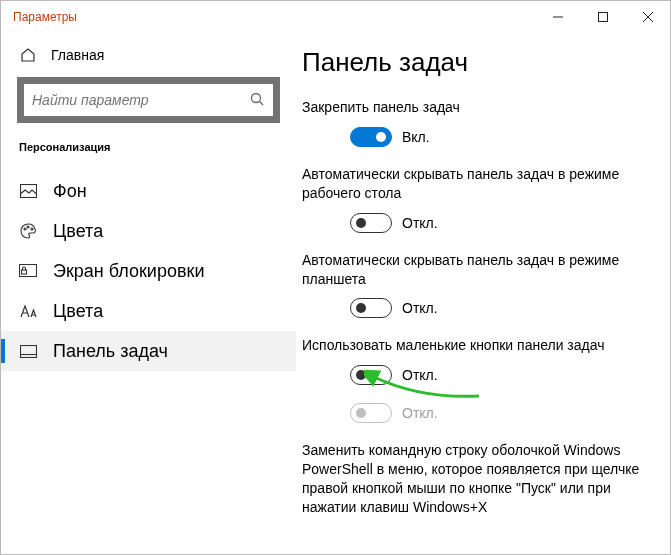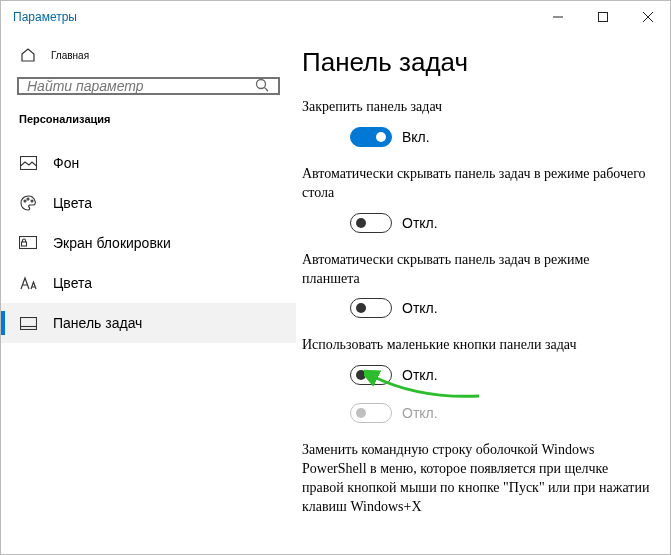--- a/index.html
+++ b/index.html
@@ -13,21 +13,21 @@
     overflow: hidden;
     border: 1px solid #bbb;
   }
   .titlebar {
     height: 32px;
     display: flex;
     align-items: center;
     justify-content: space-between;
     padding-left: 12px;
   }
-  .titlebar-title { font-size: 12px; color: #0369a1; }
+  .titlebar-title { font-size: 12px; color: #c2410c; }
   .win-controls { display: flex; }
   .win-btn {
     width: 45px; height: 32px;
     display: flex; align-items: center; justify-content: center;
     color: #000;
   }
   .win-btn svg { stroke: #222; }
   .container {
     display: flex;
     height: calc(100% - 32px);
@@ -36,25 +36,25 @@
     width: 295px;
     padding: 6px 0 0 0;
     border-right: none;
   }
   .home-row {
     display: flex; align-items: center;
     padding: 8px 16px 14px 18px;
     gap: 14px;
   }
   .home-row .icon { width:18px; display:flex; justify-content:center;}
-  .home-label { font-size: 10px; }
+  .home-label { font-size: 14px; }
   .search-wrap { padding: 0 16px 18px 16px; }
   .search-box {
-    border: 2px solid #737373;
-    height: 18px;
+    border: 7px solid #737373;
+    height: 46px;
     display: flex; align-items: center;
     padding: 0 8px 0 8px;
     background: #fff;
   }
   .search-box input {
     flex: 1; border: none; outline: none;
     font-size: 14px; color: #666; background: transparent;
     font-style: italic;
   }
   .search-box .sicon { color:#555; }
@@ -62,41 +62,41 @@
     font-weight: 600;
     font-size: 11px;
     padding: 0 18px 18px 18px;
   }
   .nav { }
   .nav-item {
     display: flex; align-items: center;
     height: 40px;
     padding-left: 18px;
     gap: 16px;
-    font-size: 14px;
+    font-size: 18px;
     position: relative;
   }
   .nav-item .icon { width:18px; display:flex; justify-content:center; color:#333;}
   .nav-item.active::before {
     content:""; position:absolute; left:0; top:8px; bottom:8px;
     width:4px; background:#0078d4;
   }
   .nav-item.active { background:#f2f2f2; }
   .content {
     flex: 1;
     padding: 14px 20px 0 6px;
     overflow-y: auto;
   }
   .page-title {
     font-size: 26px;
     font-weight: 400;
     margin-bottom: 20px;
   }
   .setting { margin-bottom: 18px; }
-  .setting-label { font-size: 14px; line-height: 1.35; margin-bottom: 10px; font-family: Liberation Serif, serif; }
+  .setting-label { font-size: 14px; line-height: 1.35; margin-bottom: 10px; }
   .setting-label.disabled { color:#a0a0a0; }
   .toggle-row { display:flex; align-items:center; gap:10px; position:relative;margin-left:48px;}
   .toggle {
     width: 42px; height: 20px; border-radius: 10px;
     position: relative;
     border: 1px solid #333;
     background: #fff;
   }
   .toggle .knob {
     position:absolute; width:10px; height:10px; border-radius:50%;

